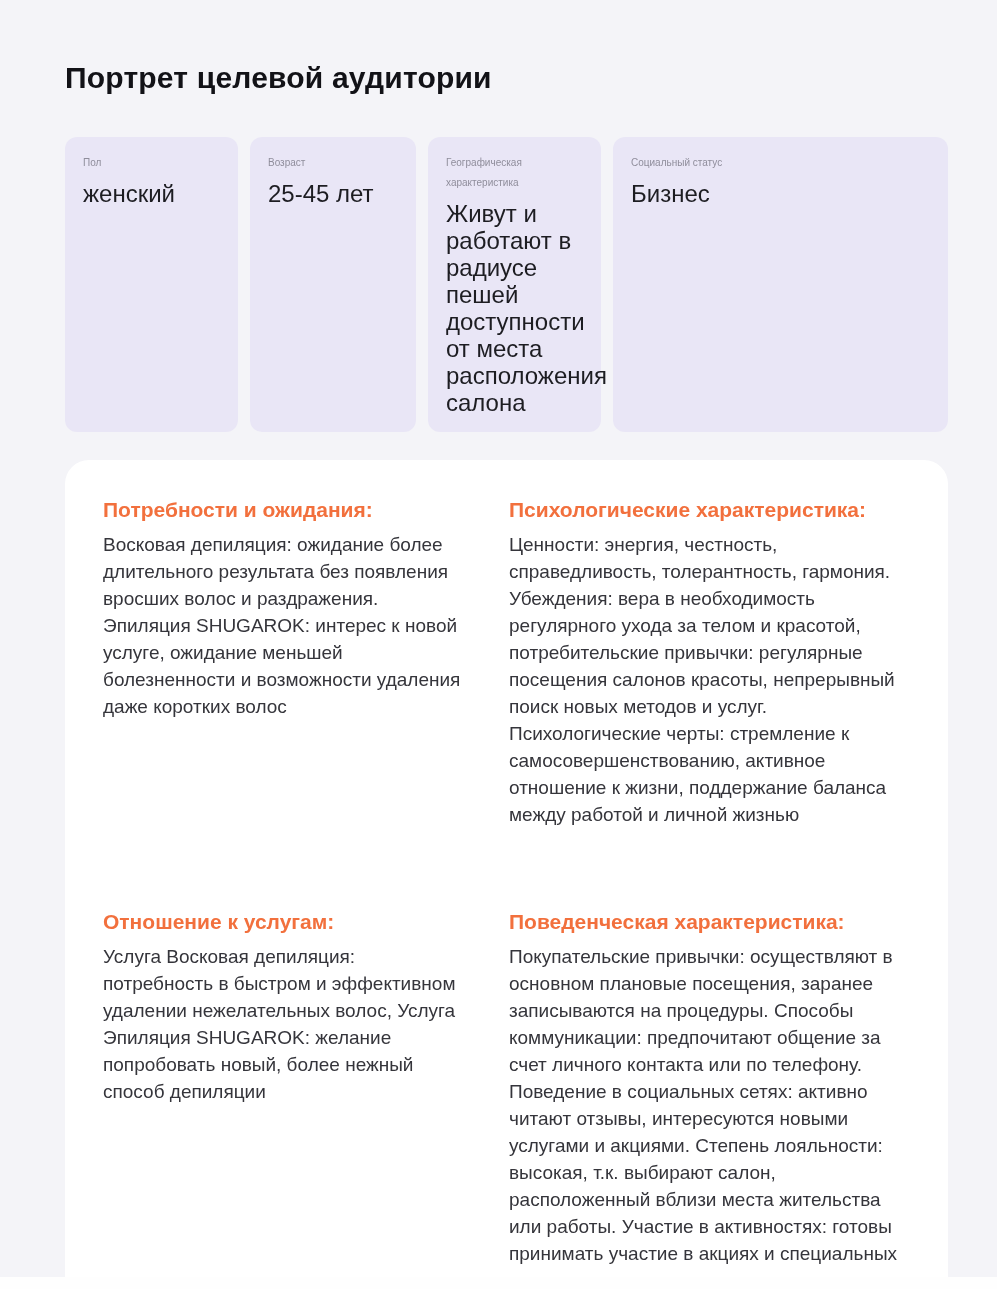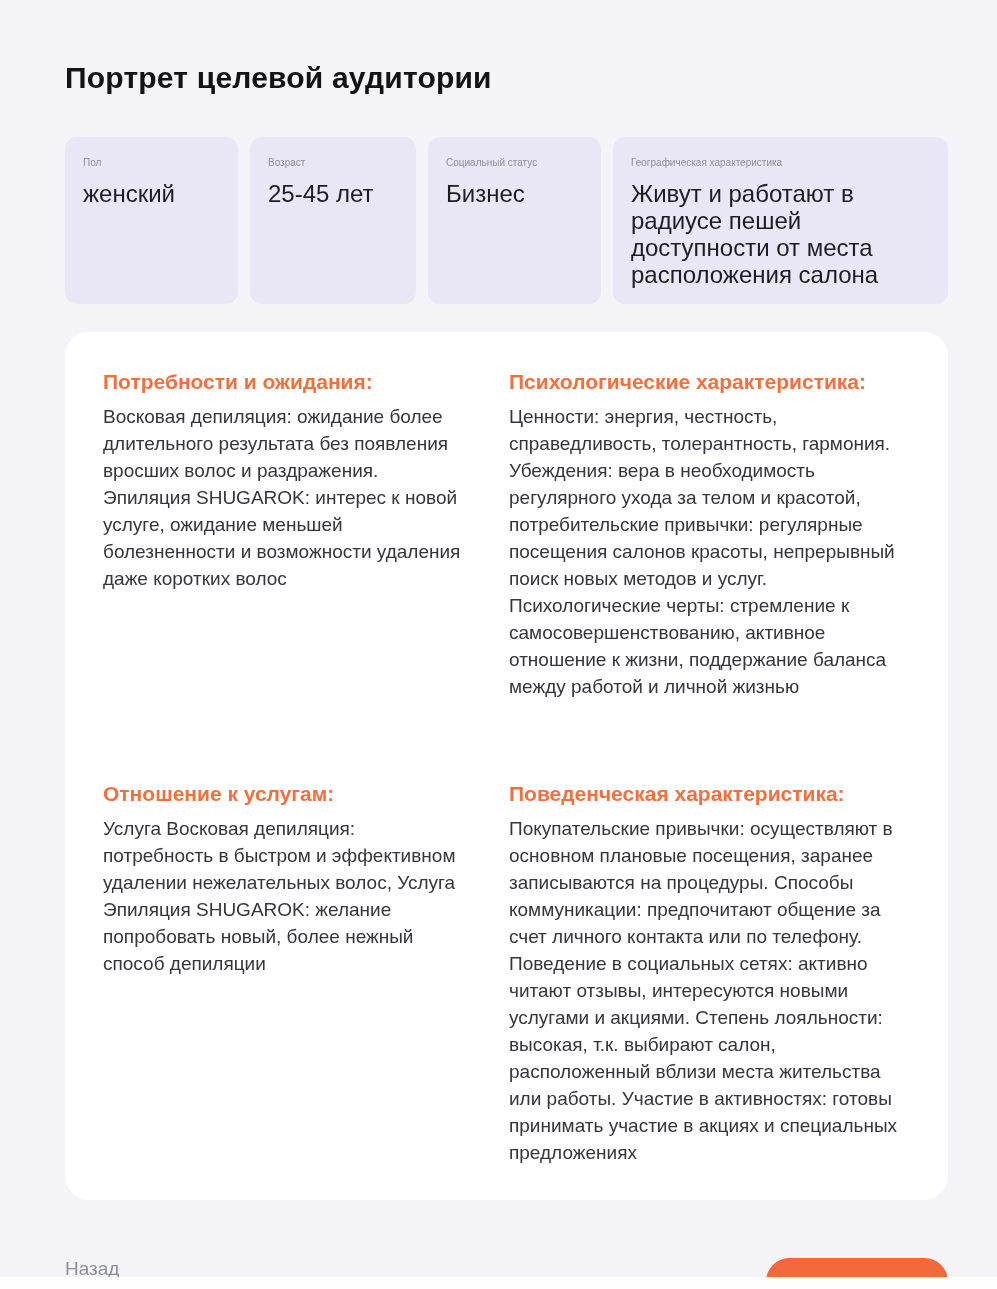--- a/index.html
+++ b/index.html
@@ -153,26 +153,26 @@
   <div class="cards">
     <div class="card">
       <div class="label">Пол</div>
       <div class="value">женский</div>
     </div>
     <div class="card">
       <div class="label">Возраст</div>
       <div class="value">25-45 лет</div>
     </div>
     <div class="card">
+      <div class="label">Географическая характеристика</div>
+      <div class="value">Живут и работают в радиусе пешей доступности от места расположения салона</div>
+    </div>
+    <div class="card">
       <div class="label">Социальный статус</div>
       <div class="value">Бизнес</div>
-    </div>
-    <div class="card">
-      <div class="label">Географическая характеристика</div>
-      <div class="value">Живут и работают в радиусе пешей доступности от места расположения салона</div>
     </div>
   </div>
 
   <div class="panel">
     <div class="panel-grid">
       <div class="section">
         <h2>Потребности и ожидания:</h2>
         <p>Восковая депиляция: ожидание более длительного результата без появления вросших волос и раздражения. Эпиляция SHUGAROK: интерес к новой услуге, ожидание меньшей болезненности и возможности удаления даже коротких волос</p>
       </div>
       <div class="section">

